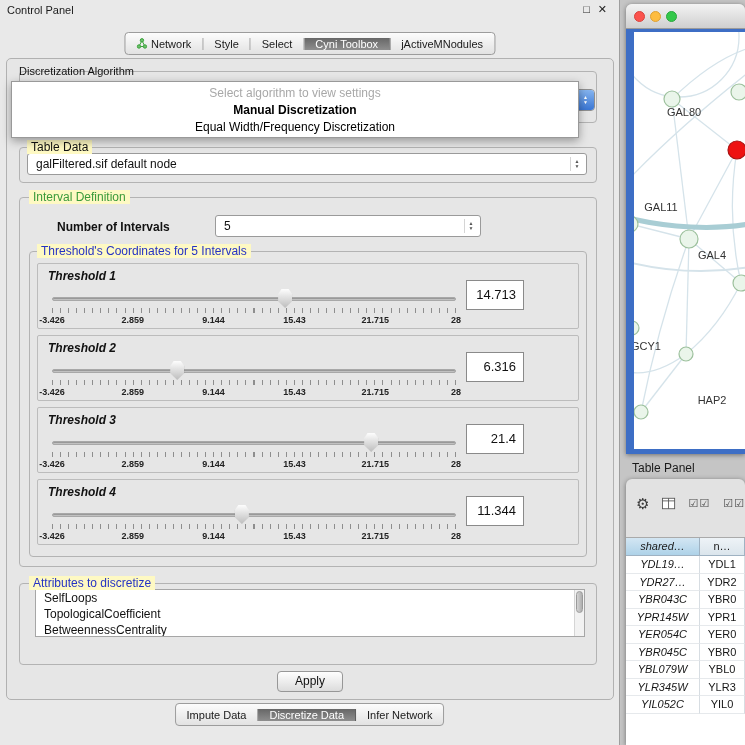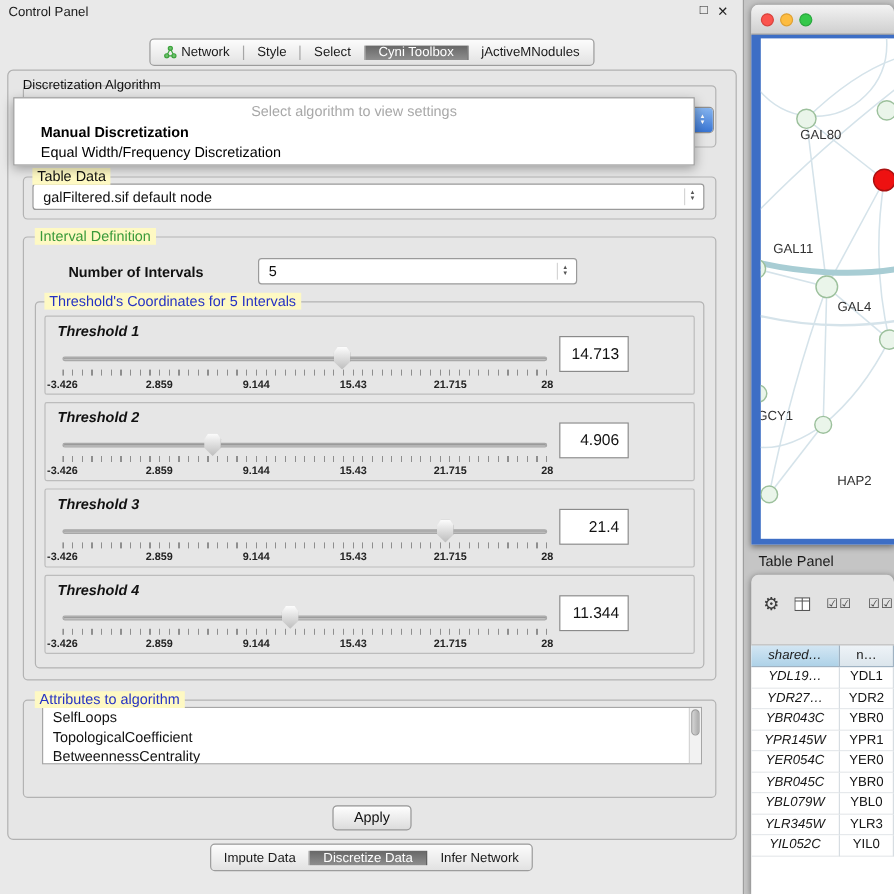--- a/index.html
+++ b/index.html
@@ -23,21 +23,21 @@
   .grp { position:absolute; border:1px solid #b3b3b3; border-radius:4px; }
   .grp-label { position:absolute; font-size:12px; background:#fef9c3; padding:0 4px; z-index:2; white-space:nowrap; }
   .bold-label { position:absolute; font-size:12px; font-weight:bold; color:#111; white-space:nowrap; }
 
   .algo-label { position:absolute; left:12px; top:6px; font-size:11px; color:#111; z-index:31; }
   .combo-cap { position:absolute; left:550px; top:30px; width:38px; height:22px; background:#fff; border:1px solid #8f8f8f; border-radius:4px; z-index:5; }
   .combo-cap .cap { position:absolute; right:0; top:0; bottom:0; width:17px; border-radius:0 3px 3px 0; background:linear-gradient(#85b4ef,#3a76d4); display:flex; flex-direction:column; align-items:center; justify-content:center; color:#fff; font-size:5px; line-height:5px; }
 
   .popup { position:absolute; left:4px; top:22px; width:568px; height:57px; background:#fff; border:1px solid #999; box-shadow:0 3px 9px rgba(0,0,0,.35); z-index:30; }
   .popup-header { margin-top:3px; text-align:center; font-size:12px; color:#a8a8a8; height:17px; line-height:17px; }
-  .popup-item { padding:0 22px; font-size:12px; color:#000; height:17px; line-height:17px; }
+  .popup-item { padding:0 22px; font-size:12px; color:#000; height:17px; line-height:17px;text-align:center; }
   .popup-item.b { font-weight:bold; }
 
   .combo { position:absolute; height:22px; background:#fff; border:1px solid #9a9a9a; border-radius:3px; font-size:12px; color:#111; }
   .combo .txt { position:absolute; left:8px; top:3px; right:22px; white-space:nowrap; overflow:hidden; }
   .combo .stepper { position:absolute; right:3px; top:3px; bottom:3px; width:13px; display:flex; flex-direction:column; align-items:center; justify-content:center; color:#555; font-size:5px; line-height:5px; border-left:1px solid #d5d5d5; }
 
   .th-panel { position:absolute; left:30px; width:542px; height:66px; border:1px solid #bcbcbc; border-radius:2px; background:#e6e6e6; }
   .th-label { position:absolute; left:10px; top:5px; font-size:12px; font-weight:bold; color:#111;font-style:italic; }
   .slider { position:absolute; left:14px; top:24px; width:404px; height:40px; }
   .track { position:absolute; left:0; right:0; top:9px; height:4px; background:#c6c6c6; border:1px solid #a8a8a8; border-radius:2px; box-shadow:inset 0 1px 1px rgba(0,0,0,.25); }
@@ -187,21 +187,21 @@
         <div class="thumb" style="left: 31%;"></div>
         <div class="scale">
           <span class="s0">-3.426</span>
           <span class="s1">2.859</span>
           <span class="s2">9.144</span>
           <span class="s3">15.43</span>
           <span class="s4">21.715</span>
           <span class="s5">28</span>
         </div>
       </div>
-      <div class="value-box">4.906</div>
+      <div class="value-box">6.316</div>
     </div>
 
     <div class="th-panel" style="top:348px">
       <div class="th-label">Threshold 3</div>
       <div class="slider">
         <div class="track"></div>
         <div class="ticks"></div>
         <div class="thumb" style="left: 79%;"></div>
         <div class="scale">
           <span class="s0">-3.426</span>
@@ -227,21 +227,21 @@
           <span class="s2">9.144</span>
           <span class="s3">15.43</span>
           <span class="s4">21.715</span>
           <span class="s5">28</span>
         </div>
       </div>
       <div class="value-box">11.344</div>
     </div>
 
     <div class="grp" style="left:12px;top:524px;width:578px;height:82px"></div>
-    <div class="grp-label" style="left:22px;top:517px;color:var(--group-blue,#2532c4)">Attributes to algorithm</div>
+    <div class="grp-label" style="left:22px;top:517px;color:var(--group-blue,#2532c4)">Attributes to discretize</div>
     <div class="bold-label" style="left:30px;top:538px">Numerical Attributes</div>
     <div class="attr-list">
       <div class="attr-item">SelfLoops</div>
       <div class="attr-item">TopologicalCoefficient</div>
       <div class="attr-item">BetweennessCentrality</div>
       <div class="attr-scroll">
         <div class="thumb2"></div>
       </div>
     </div>
 

